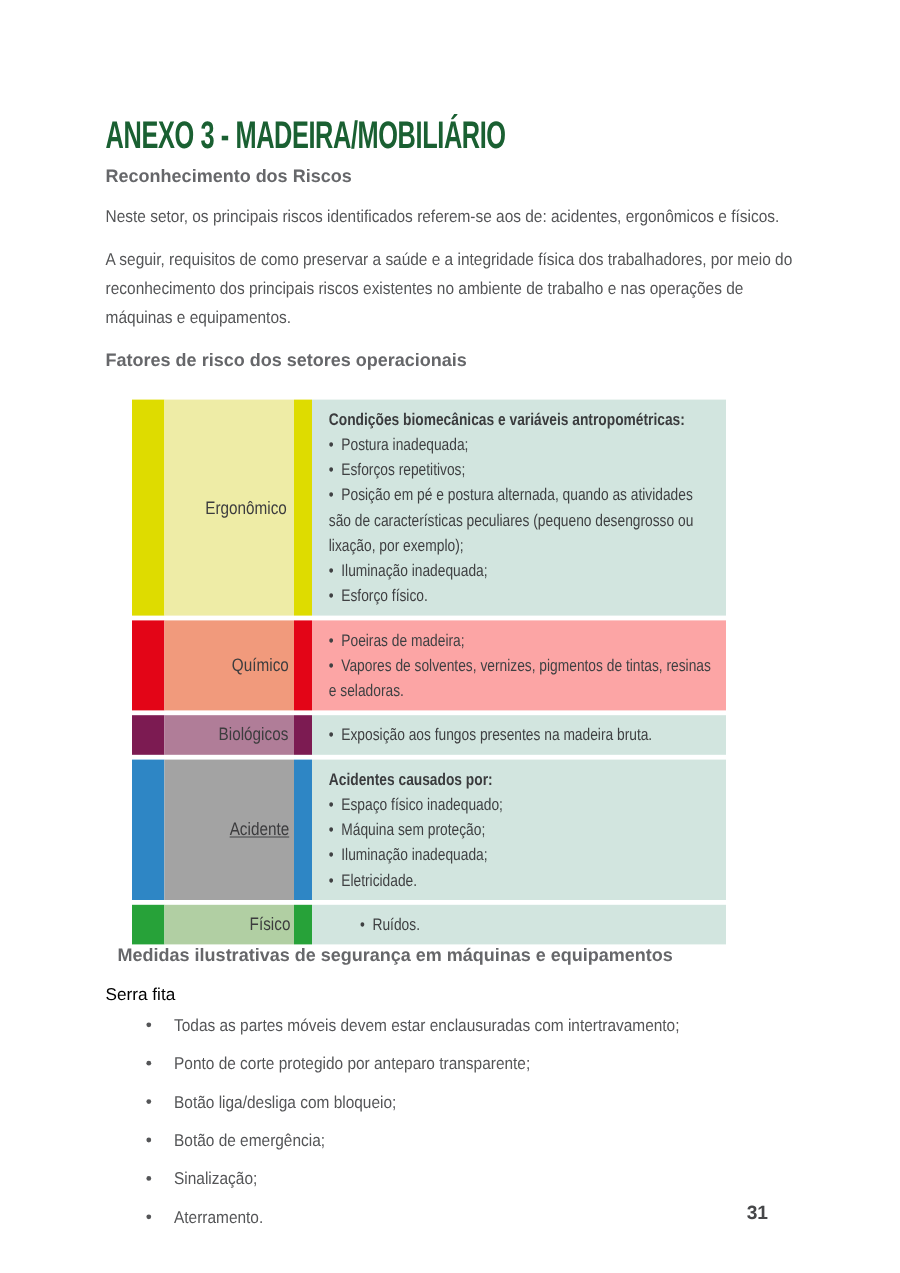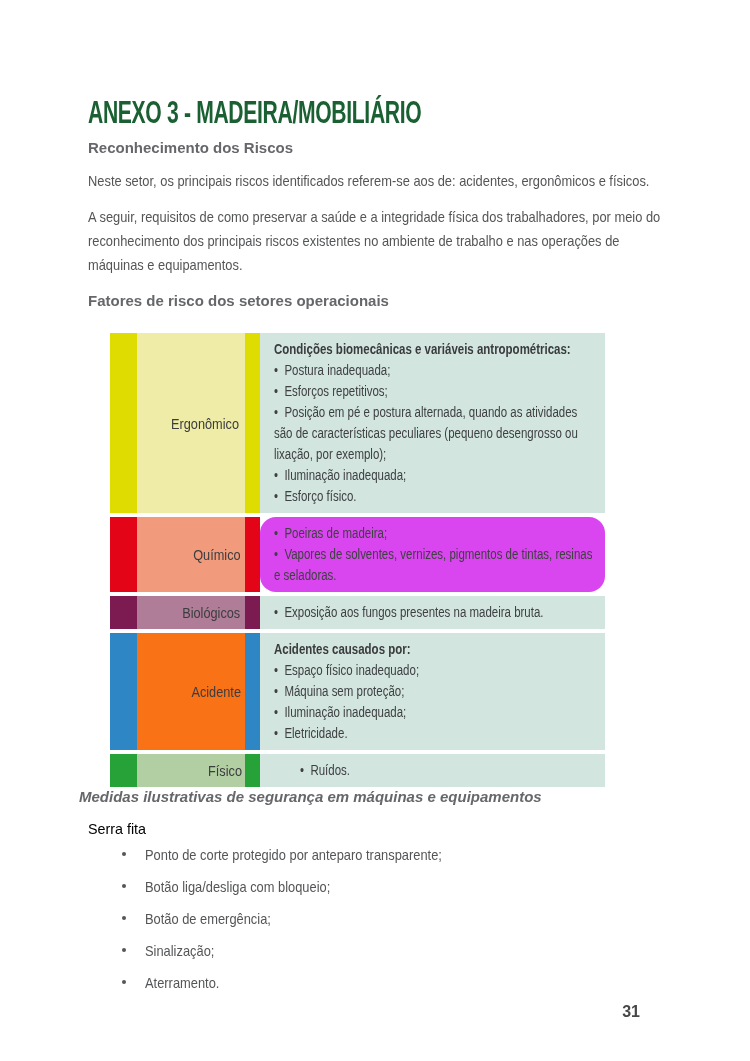--- a/index.html
+++ b/index.html
@@ -19,21 +19,21 @@
   .doc-title {
     position:absolute; left:88px; top:94px;
     font-size:32px; font-weight:bold; color:#1a6032;
     letter-spacing:-0.5px;
   }
   .doc-title .squeeze { display:inline-block; transform:scaleX(0.66); transform-origin:0 0; white-space:nowrap; }
 
   .h-gray { font-weight:bold; color:#66676a; font-size:15px; }
   .h-recon   { position:absolute; left:88px; top:139px; }
   .h-fatores { position:absolute; left:88px; top:292px; }
-  .h-medidas { position:absolute; left:79px; top:788px;font-style:italic; }
+  .h-medidas { position:absolute; left:98px; top:788px; }
 
   .para { position:absolute; left:88px; width:575px; font-size:14.3px; line-height:24px; color:#545557; }
   .p1 { top:169px; white-space:nowrap; }
   .p2 { top:205px; }
   .serra { position:absolute; left:88px; top:821px; font-size:14.3px; color:#000000; }
 
   
   .risk-table {
     position:absolute; left:110px; top:333px; width:495px;
     display:flex; flex-direction:column; gap:4px;
@@ -112,42 +112,42 @@
             <div class="content-item">Esforço físico.</div>
           </div>
         </div>
       </div>
       <div class="risk-row row-1">
         <div class="stripe" style="background: rgb(227, 5, 23);"></div>
         <div class="label-cell" style="background: rgb(241, 154, 124);">
           <span class="label-text">Químico</span>
         </div>
         <div class="stripe stripe2" style="background: rgb(227, 5, 23);"></div>
-        <div class="content-cell" style="background: #d946ef; border-radius: 16px;">
+        <div class="content-cell" style="background: #fca5a5;">
           <div class="content-inner cond-block">
             <div class="content-item">Poeiras de madeira;</div>
             <div class="content-item">Vapores de solventes, vernizes, pigmentos de tintas, resinas e seladoras.</div>
           </div>
         </div>
       </div>
       <div class="risk-row row-2">
         <div class="stripe" style="background: rgb(124, 27, 82);"></div>
         <div class="label-cell" style="background: rgb(176, 125, 152);">
           <span class="label-text">Biológicos</span>
         </div>
         <div class="stripe stripe2" style="background: rgb(124, 27, 82);"></div>
         <div class="content-cell" style="background: rgb(210, 229, 223);">
           <div class="content-inner cond-block">
             <div class="content-item">Exposição aos fungos presentes na madeira bruta.</div>
           </div>
         </div>
       </div>
       <div class="risk-row row-3">
         <div class="stripe" style="background: rgb(46, 134, 197);"></div>
-        <div class="label-cell" style="background: #f97316;">
+        <div class="label-cell" style="background: #a3a3a3; text-decoration: underline;">
           <span class="label-text">Acidente</span>
         </div>
         <div class="stripe stripe2" style="background: rgb(46, 134, 197);"></div>
         <div class="content-cell" style="background: rgb(210, 229, 223);">
           <div class="content-inner cond-block">
             <div class="content-header">Acidentes causados por:</div>
             <div class="content-item">Espaço físico inadequado;</div>
             <div class="content-item">Máquina sem proteção;</div>
             <div class="content-item">Iluminação inadequada;</div>
             <div class="content-item">Eletricidade.</div>
@@ -166,20 +166,21 @@
           </div>
         </div>
       </div>
     </div>
 
   <h2 class="h-gray h-medidas">Medidas ilustrativas de segurança em máquinas e equipamentos</h2>
 
   <div class="serra">Serra fita</div>
 
   <ul class="safety-list">
+      <li class="safety-item"><span class="bullet"></span><span class="body-cond" style="display: inline-block;">Todas as partes móveis devem estar enclausuradas com intertravamento;</span></li>
       <li class="safety-item"><span class="bullet"></span><span class="body-cond" style="display: inline-block;">Ponto de corte protegido por anteparo transparente;</span></li>
       <li class="safety-item"><span class="bullet"></span><span class="body-cond" style="display: inline-block;">Botão liga/desliga com bloqueio;</span></li>
       <li class="safety-item"><span class="bullet"></span><span class="body-cond" style="display: inline-block;">Botão de emergência;</span></li>
       <li class="safety-item"><span class="bullet"></span><span class="body-cond" style="display: inline-block;">Sinalização;</span></li>
       <li class="safety-item"><span class="bullet"></span><span class="body-cond" style="display: inline-block;">Aterramento.</span></li>
     </ul>
 
   <div class="page-number">31</div>
 
 </div>

